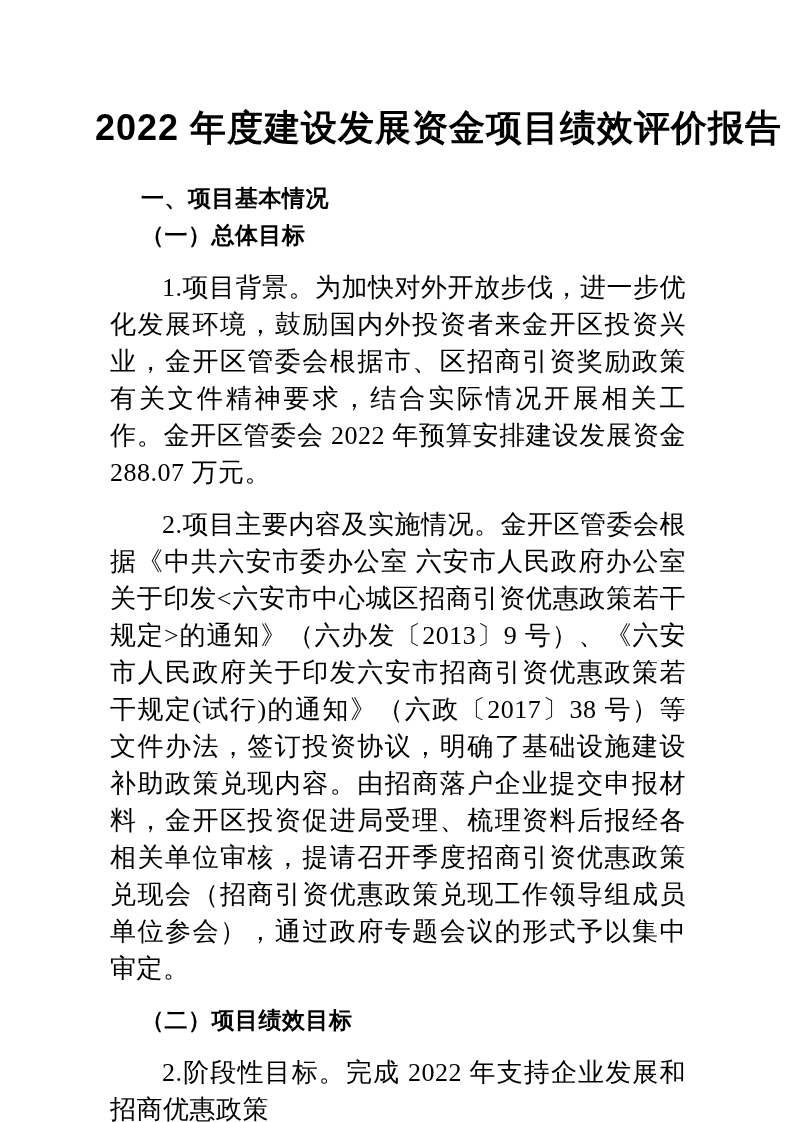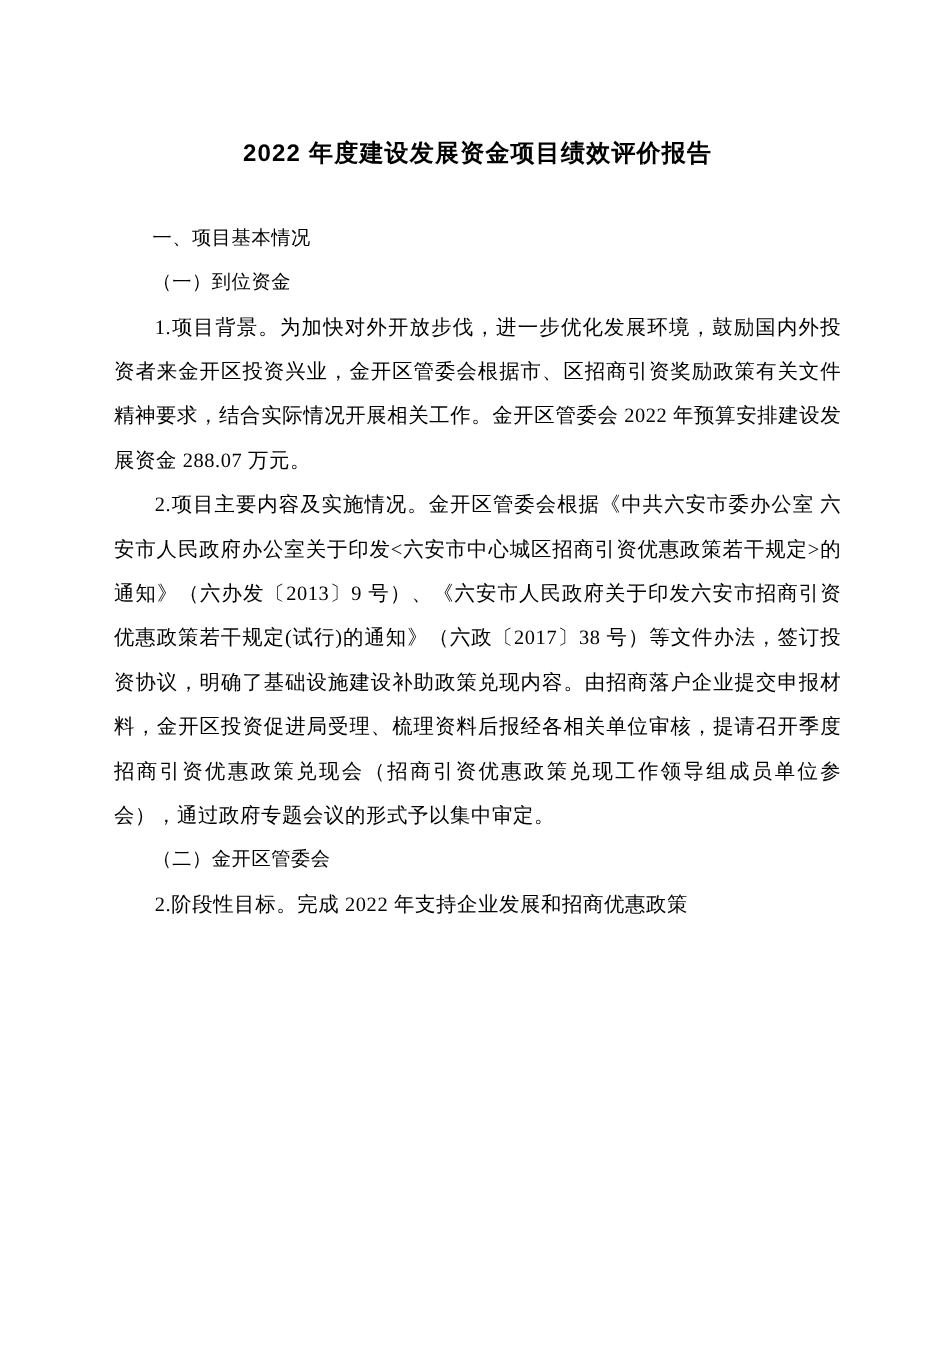--- a/index.html
+++ b/index.html
@@ -17,69 +17,69 @@
     box-sizing: border-box;
     width: 793px;
     height: 1122px;
     background: #ffffff;
     padding: 106px 92px 0 95px;
     font-family: "Liberation Serif", "DejaVu Serif", serif;
   }
   .doc-title {
     margin: 0 0 30px 0;
     font-family: "Liberation Sans", "DejaVu Sans", sans-serif;
-    font-size: 20px;
+    font-size: 36px;
     line-height: 44px;
     font-weight: 700;
     text-align: center;
     letter-spacing: 1px;
     white-space: nowrap;
   }
   .doc-body {
     font-size: 23px;
     line-height: 37px;
   }
   .heading-1, .heading-2 {
     margin: 0;
     font-family: "Liberation Sans", "DejaVu Sans", sans-serif;
-    font-size: 16px;
+    font-size: 23px;
     line-height: 37px;
-    font-weight: 400;
+    font-weight: 700;
     text-indent: 2em;
     letter-spacing: 0.5px;
   }
   .para {
-    margin: 0;
+    margin: 15px;
     font-family: "Liberation Serif", "DejaVu Serif", serif;
-    font-size: 17px;
+    font-size: 26px;
     line-height: 37px;
     text-indent: 2em;
     text-align: justify;
     letter-spacing: 0.5px;
     word-break: break-all;
   }
 </style>
 </head>
 <body>
 
 <div class="page">
 
   <h1 class="doc-title">2022 年度建设发展资金项目绩效评价报告</h1>
 
   <div class="doc-body">
 
     <h2 class="heading-1">一、项目基本情况</h2>
 
-    <h3 class="heading-2">（一）到位资金</h3>
+    <h3 class="heading-2">（一）总体目标</h3>
 
     <p class="para">1.项目背景。为加快对外开放步伐，进一步优化发展环境，鼓励国内外投资者来金开区投资兴业，金开区管委会根据市、区招商引资奖励政策有关文件精神要求，结合实际情况开展相关工作。金开区管委会 2022 年预算安排建设发展资金 288.07 万元。</p>
 
     <p class="para">2.项目主要内容及实施情况。金开区管委会根据《中共六安市委办公室 六安市人民政府办公室关于印发&lt;六安市中心城区招商引资优惠政策若干规定&gt;的通知》（六办发〔2013〕9 号）、《六安市人民政府关于印发六安市招商引资优惠政策若干规定(试行)的通知》（六政〔2017〕38 号）等文件办法，签订投资协议，明确了基础设施建设补助政策兑现内容。由招商落户企业提交申报材料，金开区投资促进局受理、梳理资料后报经各相关单位审核，提请召开季度招商引资优惠政策兑现会（招商引资优惠政策兑现工作领导组成员单位参会），通过政府专题会议的形式予以集中审定。</p>
 
 
-    <h3 class="heading-2">（二）金开区管委会</h3>
+    <h3 class="heading-2">（二）项目绩效目标</h3>
 
 
     <p class="para">2.阶段性目标。完成 2022 年支持企业发展和招商优惠政策</p>
 
   </div>
 
 </div>
 
 </body></html>

